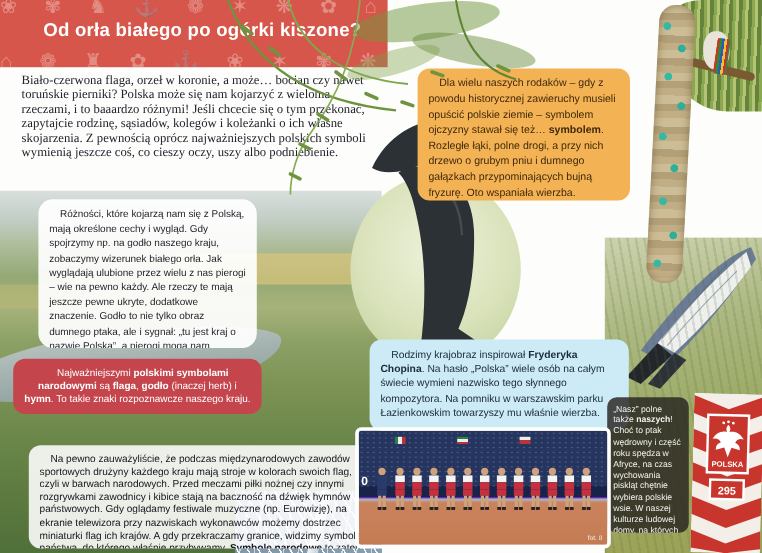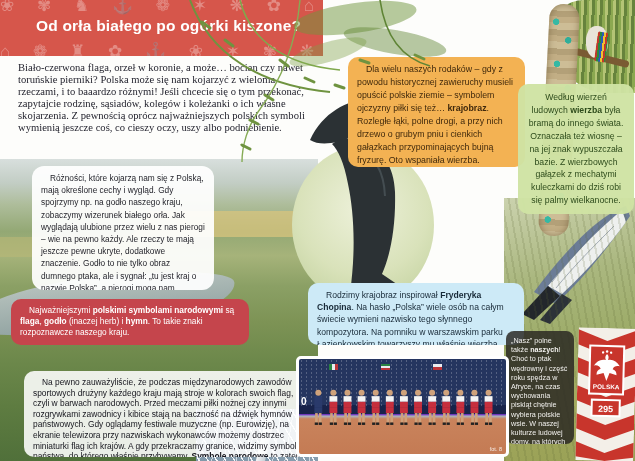--- a/index.html
+++ b/index.html
@@ -28,28 +28,28 @@
   .page-title { position:absolute; left:36px; top:17px; font-size:15.5px; font-weight:700; color:#fff; letter-spacing:.2px; }
 
   
   .intro { position:absolute; left:18px; top:62px; width:290px; z-index:3;
     font-family:"Liberation Serif", serif; font-size:10.6px; line-height:12.1px; color:#23232e; }
 
   
   .box { position:absolute; border-radius:10px; padding:6px 9px; overflow:hidden; z-index:5; }
   .box-roznosci { left:32px; top:166px; width:182px; height:124px; background:rgba(255,255,255,.93);
     font-size:8.3px; line-height:12.2px; color:#1e1e26; border-radius:12px; }
-  .box-narodowe { left:11px; top:299px; width:238px; background:#c5454c; color:#fff; font-size:8.3px; line-height:11.2px; }
+  .box-narodowe { left:11px; top:299px; width:207px; background:#c5454c; color:#fff; font-size:8.3px; line-height:11.2px;text-align:center; }
   .box-napewno { left:24px; top:371px; width:288px; height:86px; background:rgba(255,255,255,.88);
     font-size:8.4px; line-height:10.6px; color:#15151d; }
   .box-krajobraz { left:348px; top:57px; width:177px; height:110px; background:#f3b253; color:#40290c;
     font-size:8.8px; line-height:13px; }
   .box-wierzba { left:518px; top:84px; width:116px; height:130px; background:rgba(207,227,163,.96); color:#2d4b1b;
     font-size:8.7px; line-height:12.9px; text-align:center; padding:7px 8px; }
-  .box-chopin { left:308px; top:283px; width:216px; height:62px; background:#cdeaf7; color:#182a38;
+  .box-chopin { left:308px; top:283px; width:216px; height:76px; background:#cdeaf7; color:#182a38;
     font-size:8.6px; line-height:12.2px; }
   .box-bocian { left:506px; top:331px; width:68px; height:113px; background:rgba(42,39,35,.84); color:#f3f2ef;
     font-size:7.2px; line-height:9.2px; border-radius:8px; padding:5px 5px; }
   .indent { text-indent:9px; }
 
   
   .grass-circle { position:absolute; left:292px; top:146px; width:142px; height:158px; border-radius:50%; z-index:2;
     background:radial-gradient(circle at 50% 40%, #edf1da 0%, #d9e2ba 55%, #bccd97 100%); }
   .statue { position:absolute; left:298px; top:88px; width:118px; height:205px; z-index:3; }
 
@@ -128,21 +128,21 @@
   <svg class="statue" viewBox="0 0 118 205">
     <path d="M12,52 C28,18 62,6 88,14 C106,20 112,36 106,52 C94,40 72,40 56,48 C38,56 22,58 12,52 Z" fill="#2b3134"></path>
     <path d="M58,52 C84,58 96,78 97,104 C98,140 92,168 84,186 L112,205 L52,205 C58,162 56,124 50,96 C46,74 40,62 34,56 C42,50 50,50 58,52 Z" fill="#2b3134"></path>
     <path d="M60,60 C78,68 86,86 87,108" stroke="#444d51" stroke-width="2" fill="none"></path>
   </svg>
 
   <div class="box box-roznosci indent"><span>Różności, które kojarzą nam się z Polską, mają określone cechy i wygląd. Gdy spojrzymy np. na godło naszego kraju, zobaczymy wizerunek białego orła. Jak wyglądają ulubione przez wielu z nas pierogi – wie na pewno każdy. Ale rzeczy te mają jeszcze pewne ukryte, dodatkowe znaczenie. Godło to nie tylko obraz dumnego ptaka, ale i sygnał: „tu jest kraj o nazwie Polska”, a pierogi mogą nam przypominać najmilsze chwile z rodziną. Te wszystkie rzeczy o podwójnym znaczeniu stają się dla nas </span></div>
   <div class="box box-narodowe indent"><span>Najważniejszymi </span><span style="font-weight: bold;">polskimi symbolami narodowymi</span><span> są </span><span style="font-weight: bold;">flaga</span><span>, </span><span style="font-weight: bold;">godło</span><span> (inaczej herb) i </span><span style="font-weight: bold;">hymn</span><span>. To takie znaki rozpoznawcze naszego kraju.</span></div>
   <div class="box box-napewno indent"><span>Na pewno zauważyliście, że podczas międzynarodowych zawodów sportowych drużyny każdego kraju mają stroje w kolorach swoich flag, czyli w barwach narodowych. Przed meczami piłki nożnej czy innymi rozgrywkami zawodnicy i kibice stają na baczność na dźwięk hymnów państwowych. Gdy oglądamy festiwale muzyczne (np. Eurowizję), na ekranie telewizora przy nazwiskach wykonawców możemy dostrzec miniaturki flag ich krajów. A gdy przekraczamy granice, widzimy symbole państwa, do którego właśnie przybywamy. </span><span style="font-weight: bold;">Symbole narodowe</span><span> to zatem znaki mówiące nam, w jakim jesteśmy kraju lub z jakim narodem mamy do czynienia.</span></div>
 
-  <div class="box box-krajobraz indent"><span>Dla wielu naszych rodaków – gdy z powodu historycznej zawieruchy musieli opuścić polskie ziemie – symbolem ojczyzny piłki się też… </span><span style="font-weight: bold;">krajobraz</span><span>. Rozległe łąki, polne drogi, a przy nich drzewo o grubym pniu i cienkich gałązkach przypominających bujną fryzurę. Oto wspaniała wierzba.</span></div>
+  <div class="box box-krajobraz indent"><span>Dla wielu naszych rodaków – gdy z powodu historycznej zawieruchy musieli opuścić polskie ziemie – symbolem ojczyzny stawał się też… </span><span style="font-weight: bold;">symbolem</span><span>. Rozległe łąki, polne drogi, a przy nich drzewo o grubym pniu i dumnego gałązkach przypominających bujną fryzurę. Oto wspaniała wierzba.</span></div>
 
   <div class="box box-chopin indent"><span>Rodzimy krajobraz inspirował </span><span style="font-weight: bold;">Fryderyka Chopina</span><span>. Na hasło „Polska” wiele osób na całym świecie wymieni nazwisko tego słynnego kompozytora. Na pomniku w warszawskim parku Łazienkowskim towarzyszy mu właśnie wierzba.</span></div>
 
   <div class="painting">
     <div class="branch"></div>
     <div class="folk-figure"></div>
     <div class="ribbons"></div>
   </div>
 
   <div class="palm"></div>
@@ -150,21 +150,20 @@
   <div class="right-photo">
     <svg class="wing" viewBox="0 0 131 131">
       <path d="M122,6 C98,14 66,44 30,92 L52,104 C84,74 108,42 126,16 Z" fill="#6b7c96"></path>
       <path d="M118,10 C96,28 72,52 44,86 L58,94 C86,68 106,44 122,22 Z" fill="#eef0ee"></path>
       <path d="M44,86 L18,114 L30,120 L56,96 Z" fill="#23272b"></path>
       <path d="M58,94 L36,120 L46,124 L68,100 Z" fill="#2c3238"></path>
       <path d="M110,26 C88,48 70,66 52,88 M102,20 C82,42 64,62 48,82" stroke="rgba(90,105,125,.5)" stroke-width="1" fill="none"></path>
     </svg>
   </div>
 
-  <div class="box box-wierzba"><span>Według wierzeń ludowych </span><span style="font-weight: bold;">wierzba</span><span> była bramą do innego świata. Oznaczała też wiosnę – na jej znak wypuszczała bazie. Z wierzbowych gałązek z mechatymi kuleczkami do dziś robi się palmy wielkanocne.</span></div>
 
   <div class="box box-bocian"><span>„Nasz” polne także </span><span style="font-weight: bold;">naszych</span><span>! Choć to ptak wędrowny i część roku spędza w Afryce, na czas wychowania piskląt chętnie wybiera polskie wsie. W naszej kulturze ludowej domy, na których bociany zakładały gniazda, uważano za obdarzone szczęściem.</span></div>
 
   <svg class="post" viewBox="0 0 58 133">
     <rect width="58" height="133" fill="#f3efe8"></rect>
     <polygon points="0,2 29,13 58,2 58,17 29,28 0,17" fill="#c8352c"></polygon>
     <polygon points="0,30 29,41 58,30 58,45 29,56 0,45" fill="#c8352c"></polygon>
     <polygon points="0,58 29,69 58,58 58,73 29,84 0,73" fill="#c8352c"></polygon>
     <polygon points="0,86 29,97 58,86 58,101 29,112 0,101" fill="#c8352c"></polygon>
     <polygon points="0,114 29,125 58,114 58,129 29,133 0,129" fill="#c8352c"></polygon>

